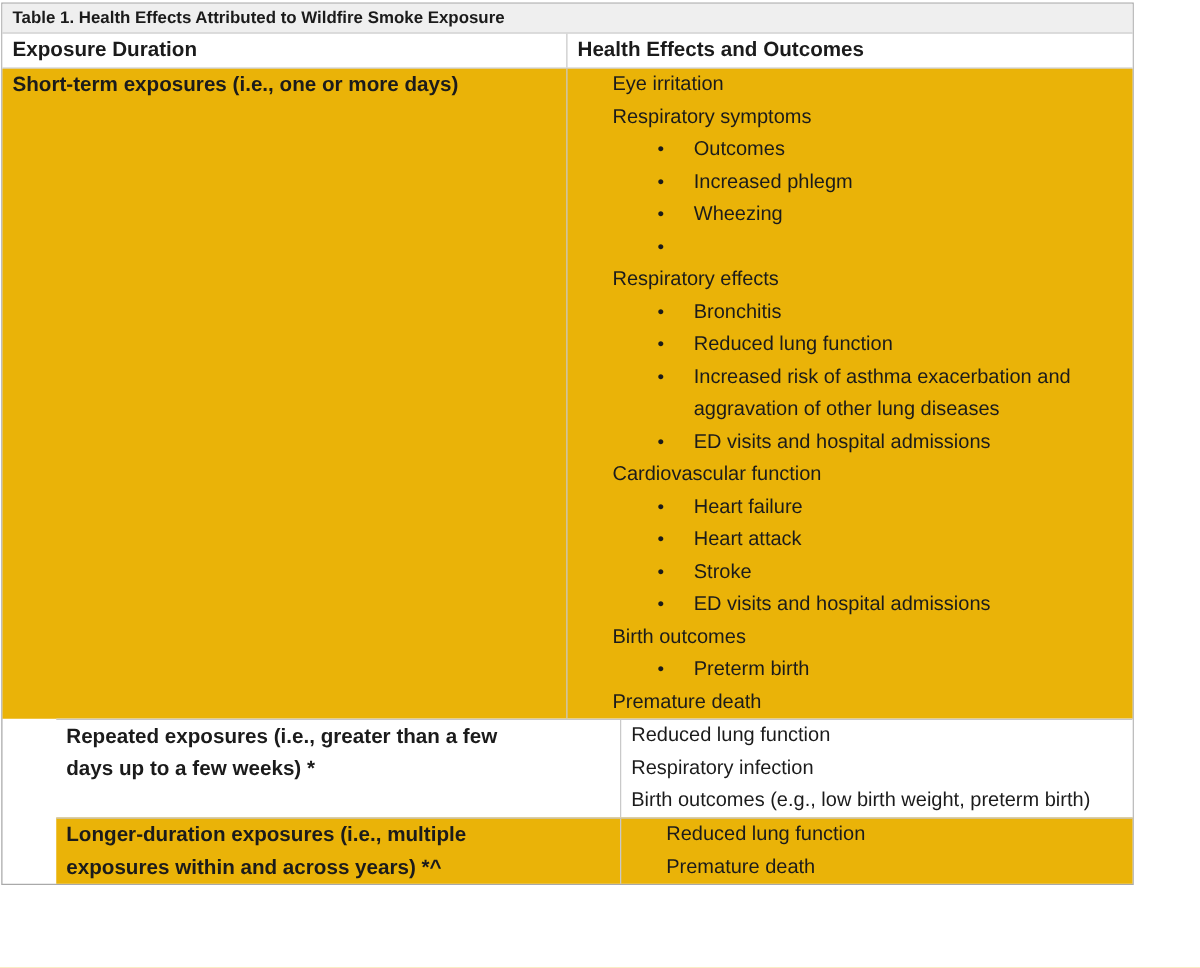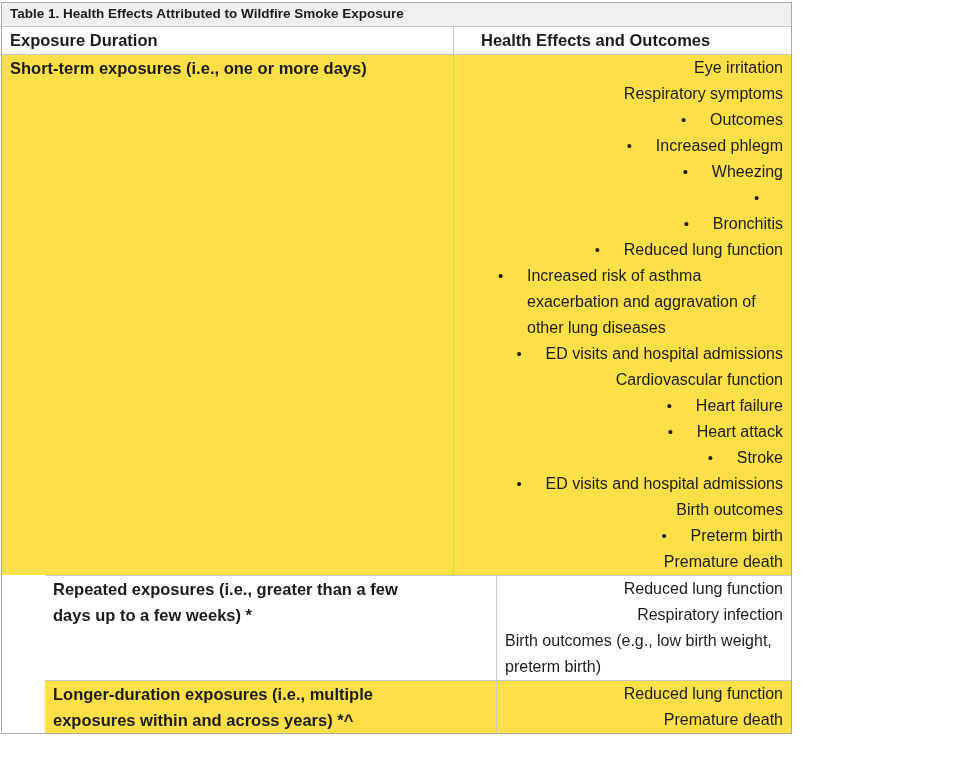--- a/index.html
+++ b/index.html
@@ -12,57 +12,57 @@
     height: 774px;
     position: relative;
     font-family: "Liberation Sans", sans-serif;
     color: #1b1b1b;
     overflow: hidden;
   }
   .doc-table {
     position: absolute;
     left: 1px;
     top: 2px;
-    width: 791px;
+    width: 906px;
     border: 1px solid #a9a9a9;
     box-sizing: border-box;
     background: #ffffff;
   }
   .title-row {
     background: #efefef;
     font-weight: bold;
     font-size: 13.5px;
     line-height: 18px;
     padding: 2px 8px 3px 8px;
     border-bottom: 1px solid #c6c6c6;
   }
   .header-row {
     display: grid;
     grid-template-columns: 452px 1fr;
     background: #ffffff;
     border-bottom: 1px solid #c6c6c6;
-    gap: 19px;
   }
   .header-cell {
     font-weight: bold;
     font-size: 16.5px;
     line-height: 27px;
     padding: 0 8px;
     box-sizing: border-box;
   }
   .header-cell:first-child {
     border-right: 1px solid #c9c9c9;
   }
   .trow {
     display: grid;
     grid-template-columns: 452px 1fr;
     background: #ffffff;
   }
   .trow.shaded {
-    background: #fde047;
+    background: #eab308;
+    gap: 28px;
   }
   .trow + .trow {
     border-top: 1px solid #c6c6c6;
     margin-left: 43px;
   }
   .cell {
     padding: 0 8px;
     font-size: 16px;
     line-height: 26px;
     box-sizing: border-box;
@@ -72,21 +72,20 @@
     font-size: 16.5px;
     border-right: 1px solid #c9c9c9;
   }
   .dur-text {
     display: inline-block;
     max-width: 382px;
   }
   .effect-line {
     display: flex;
     align-items: flex-start;
-    justify-content: flex-end;
   }
   .effect-line.bulleted {
     padding-left: 36px;
   }
   .bullet-marker {
     flex: none;
     width: 29px;
     font-size: 15px;
   }
   .effect-text {
@@ -127,20 +126,23 @@
             <span class="bullet-marker">•</span>
             <span class="effect-text">Increased phlegm</span>
           </div>
           <div class="effect-line bulleted">
             <span class="bullet-marker">•</span>
             <span class="effect-text">Wheezing</span>
           </div>
           <div class="effect-line bulleted">
             <span class="bullet-marker">•</span>
           </div>
+          <div class="effect-line">
+            <span class="effect-text">Respiratory effects</span>
+          </div>
           <div class="effect-line bulleted">
             <span class="bullet-marker">•</span>
             <span class="effect-text">Bronchitis</span>
           </div>
           <div class="effect-line bulleted">
             <span class="bullet-marker">•</span>
             <span class="effect-text">Reduced lung function</span>
           </div>
           <div class="effect-line bulleted">
             <span class="bullet-marker">•</span>

